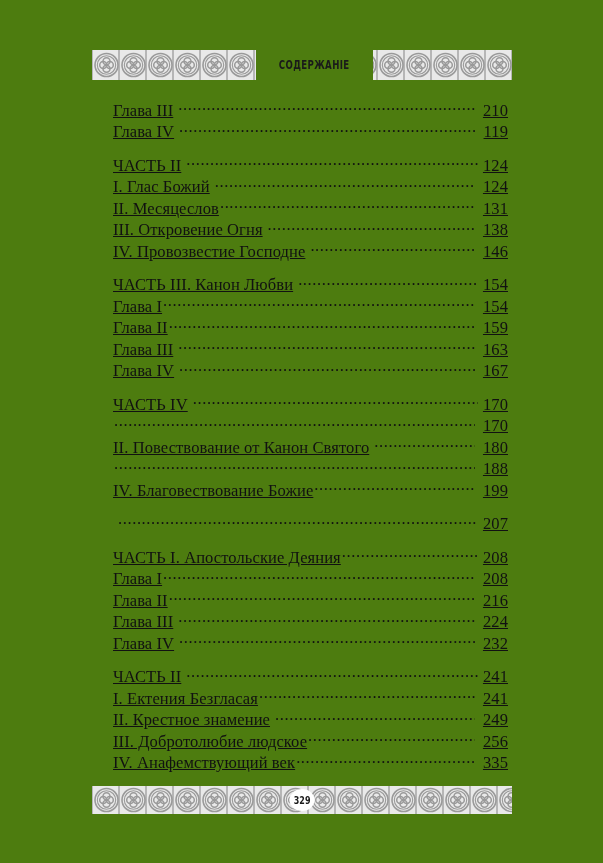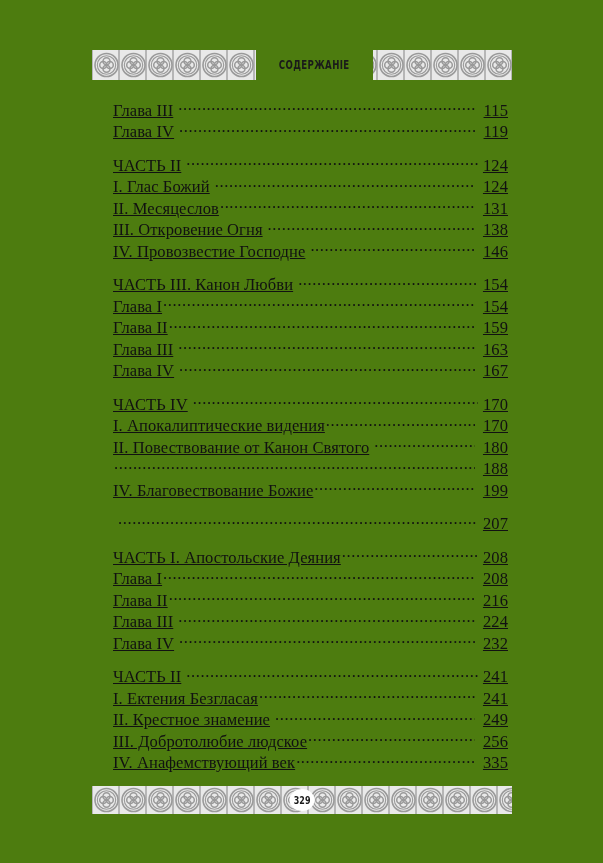--- a/index.html
+++ b/index.html
@@ -306,21 +306,21 @@
           </svg>
         </div>
       </div>
   </div>
 
   <div class="toc">
       <div class="toc-group">
         <div class="toc-entry gap-before">
           <span class="label">Глава III</span>
           <span class="leader"></span>
-          <span class="page-no">115</span>
+          <span class="page-no">210</span>
         </div>
         <div class="toc-entry gap-before">
           <span class="label">Глава IV</span>
           <span class="leader"></span>
           <span class="page-no">119</span>
         </div>
       </div>
       <div class="toc-group">
         <div class="toc-entry tight gap-before">
           <span class="label">ЧАСТЬ II</span>
@@ -375,21 +375,20 @@
           <span class="page-no">167</span>
         </div>
       </div>
       <div class="toc-group">
         <div class="toc-entry tight gap-before">
           <span class="label">ЧАСТЬ IV</span>
           <span class="leader"></span>
           <span class="page-no">170</span>
         </div>
         <div class="toc-entry">
-          <span class="label">I. Апокалиптические видения</span>
           <span class="leader"></span>
           <span class="page-no">170</span>
         </div>
         <div class="toc-entry gap-before">
           <span class="label">II. Повествование от Канон Святого</span>
           <span class="leader"></span>
           <span class="page-no">180</span>
         </div>
         <div class="toc-entry">
           <span class="leader"></span>

